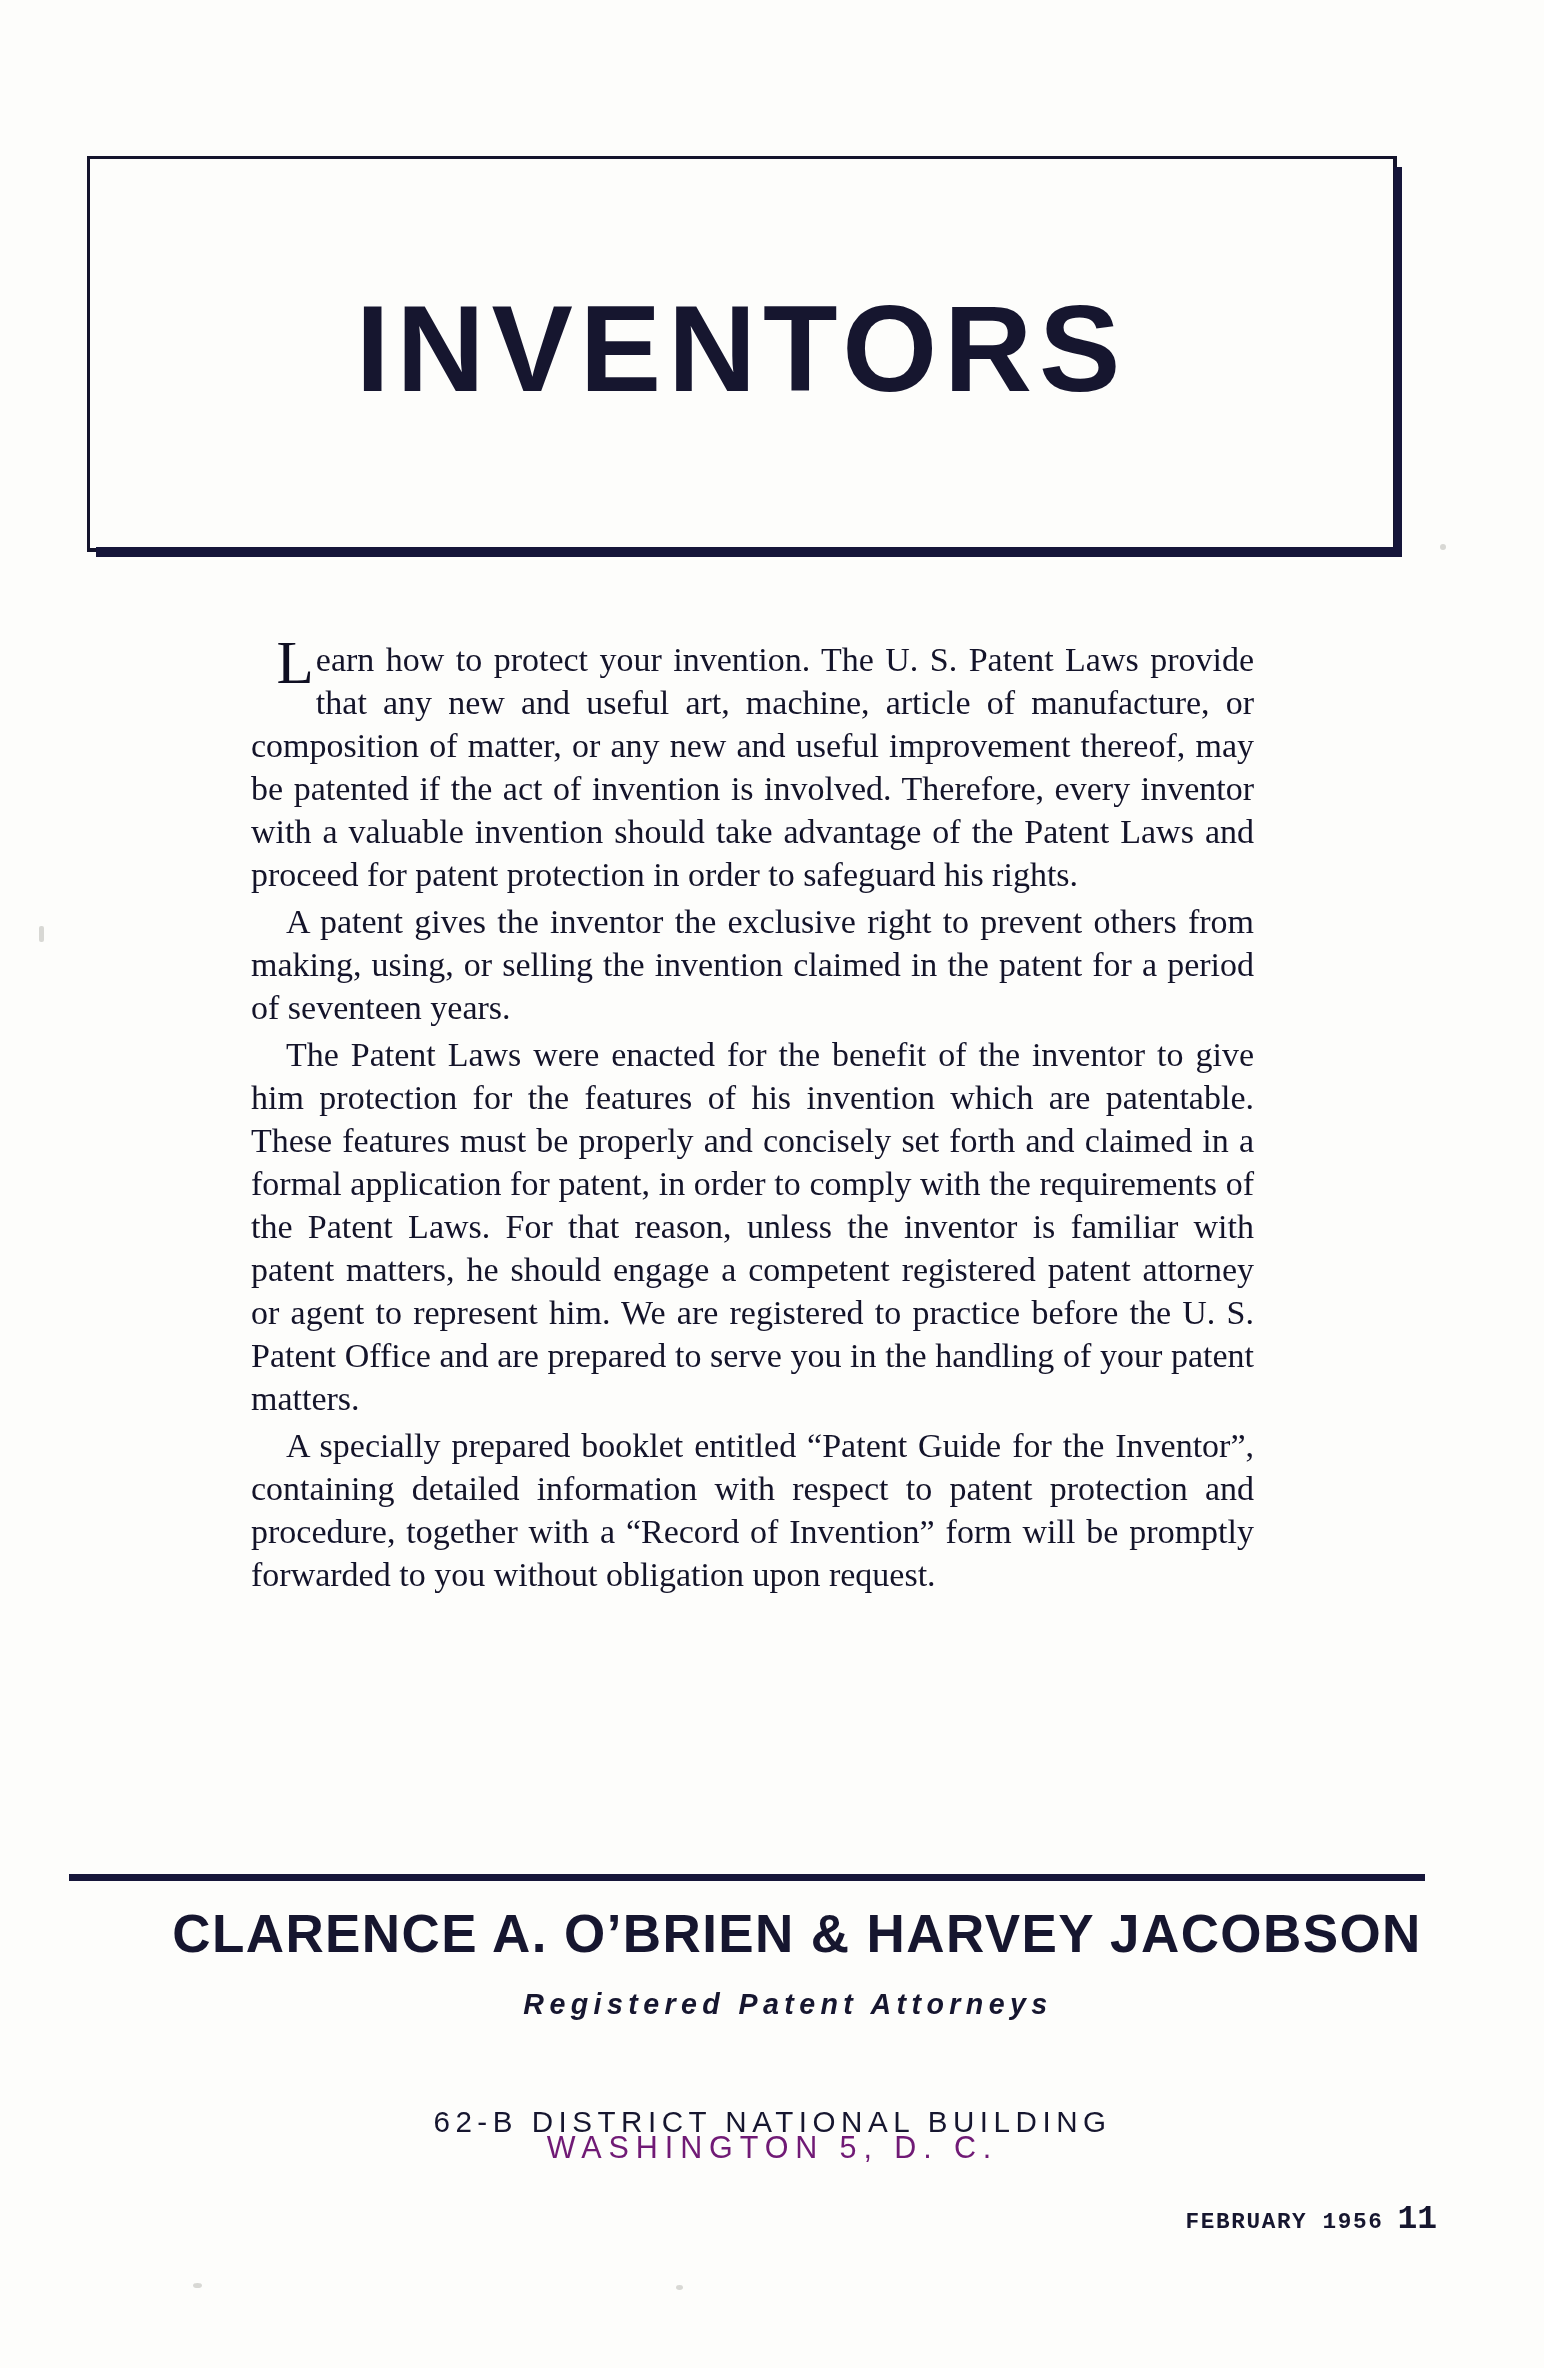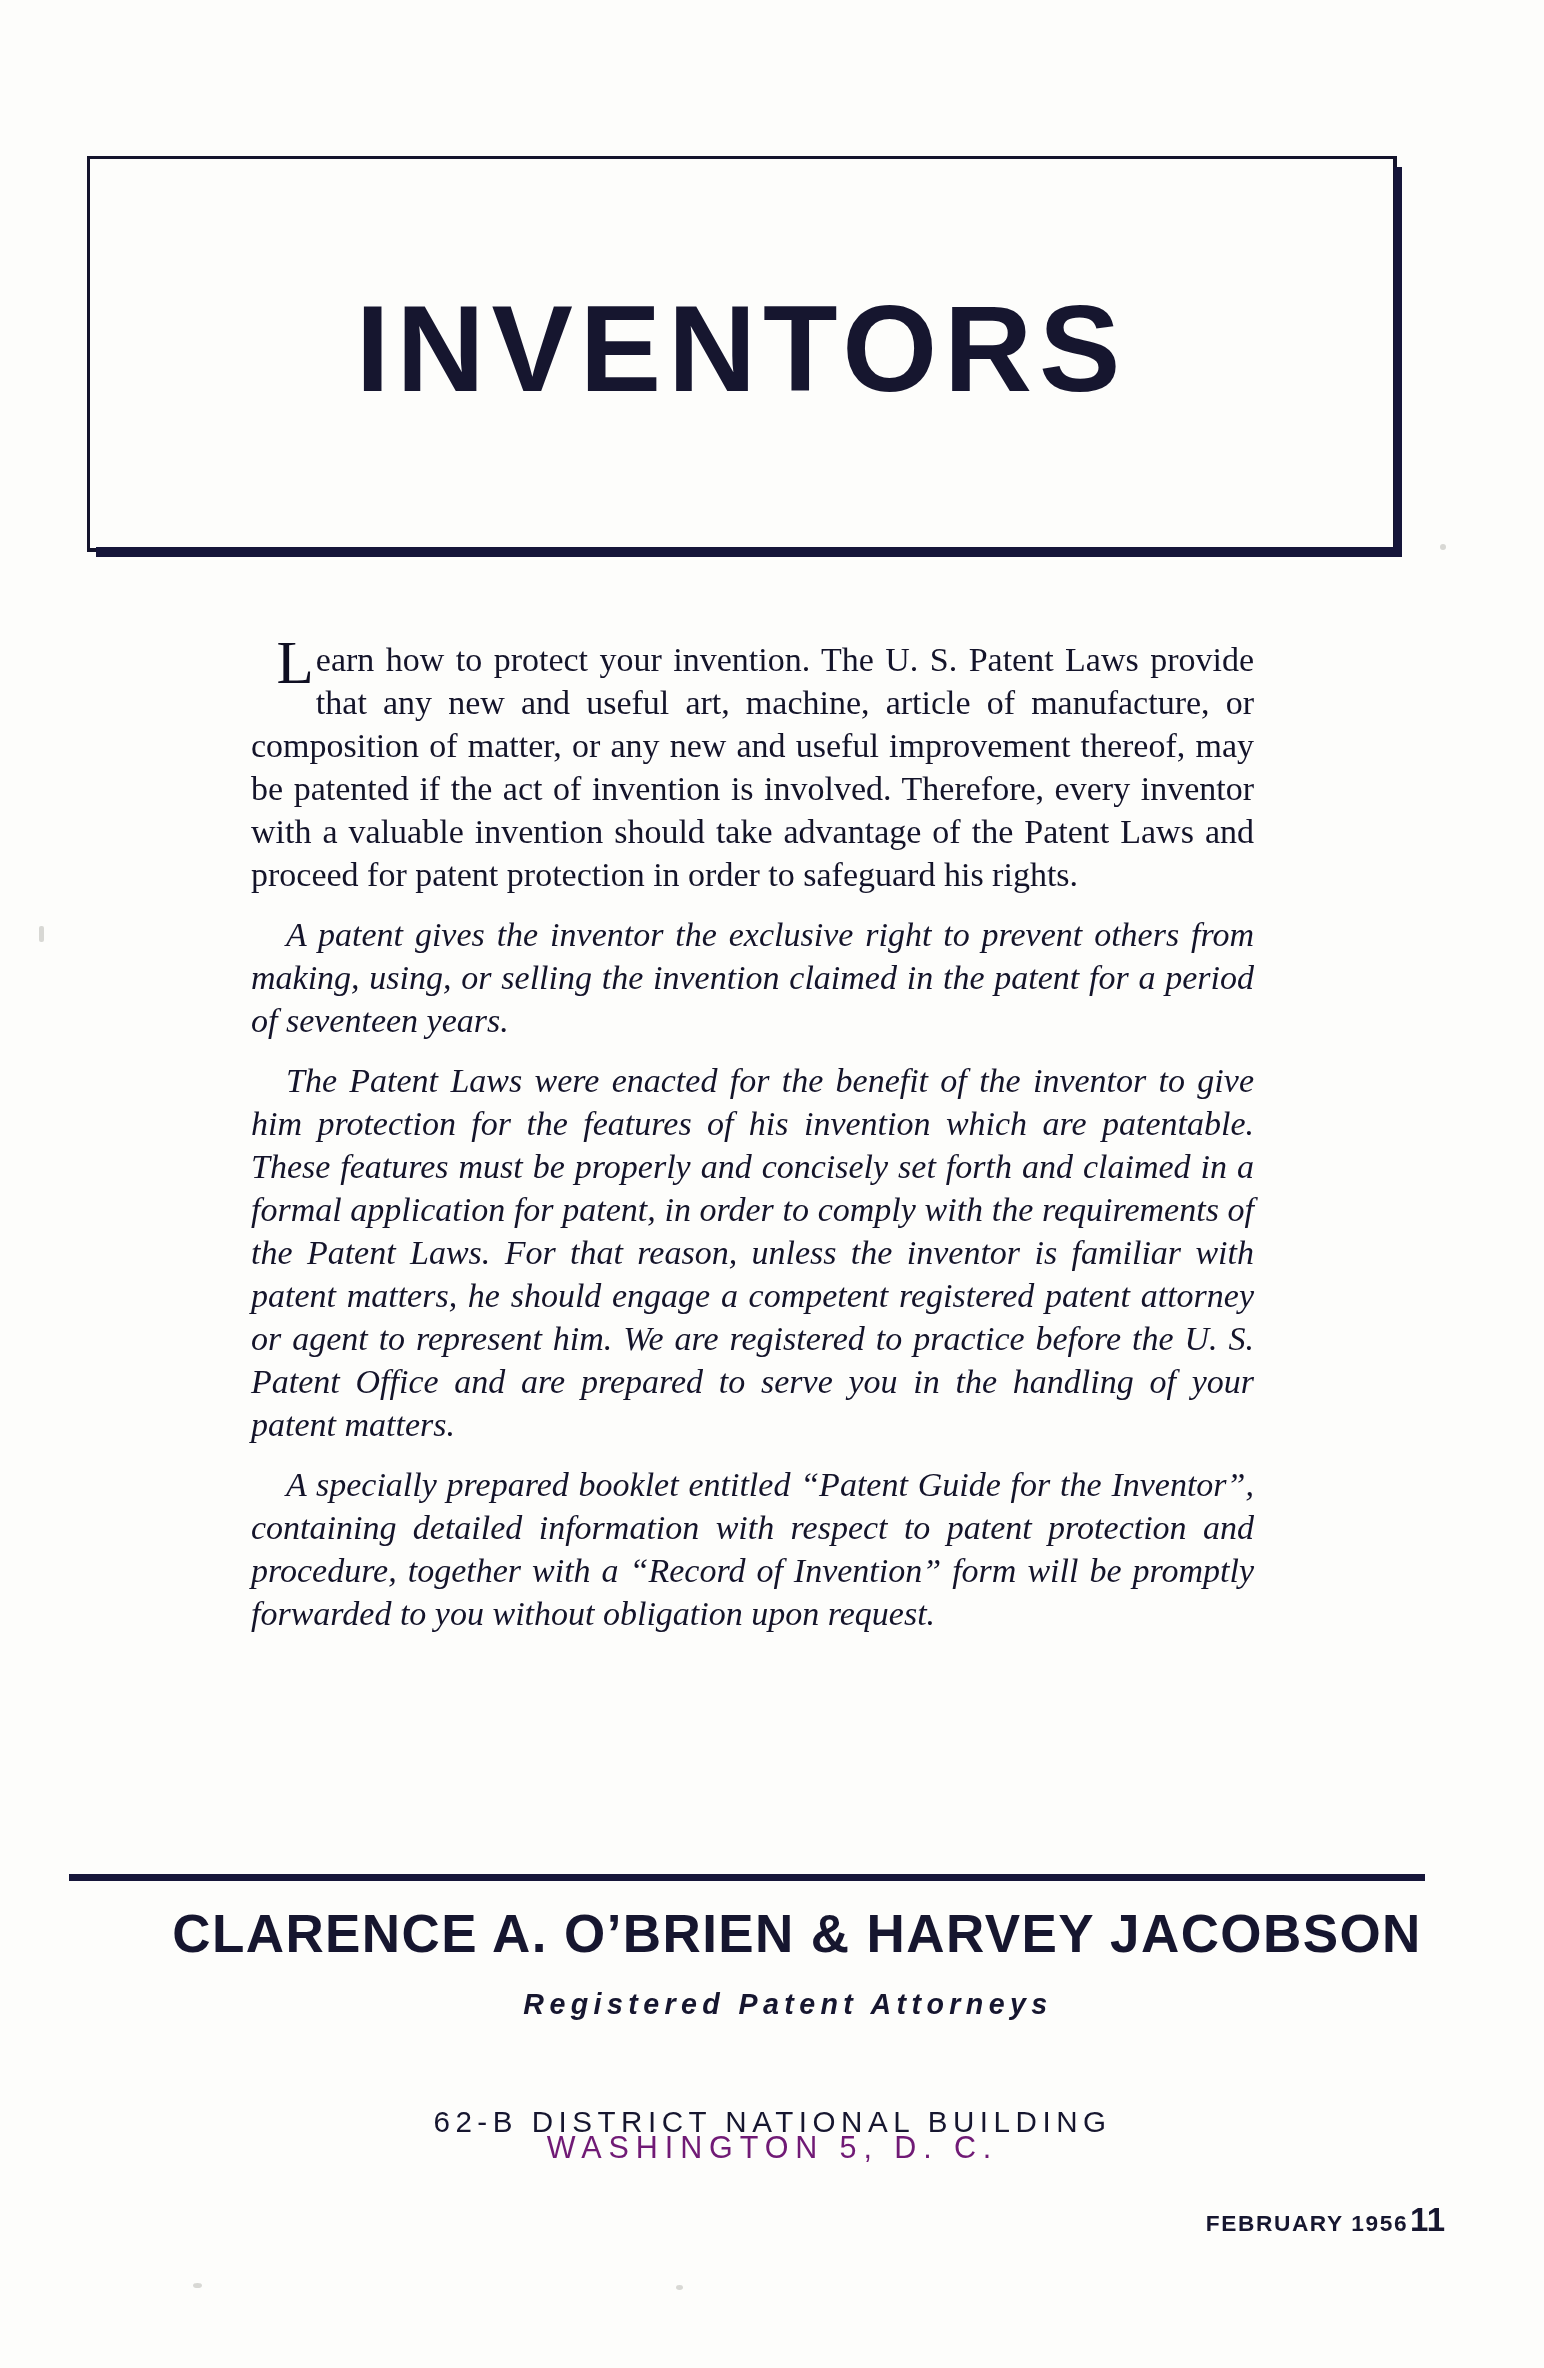--- a/index.html
+++ b/index.html
@@ -78,22 +78,21 @@
     font-size: 34px;
     line-height: 43px;
     color: #14142a;
     text-indent: 35px;
     hyphens: none;
   }
   .para.first {
     text-indent: 0;
   }
   .para + .para {
-    margin-top: 17px;
-    font-style: italic;
+    margin-top: 4px;
   }
   .dropcap {
     float: left;
     font-family: "Liberation Serif", serif;
     font-size: 61px;
     line-height: 45px;
     font-weight: normal;
     padding: 2px 2px 0 25.6px;
     color: #0f0f22;
   }
@@ -155,27 +154,27 @@
     top: 2130px;
     text-align: center;
     font-family: "Liberation Sans", sans-serif;
     font-weight: normal;
     font-size: 30.5px;
     letter-spacing: 6.9px;
     color: #701a75;
   }
   .colophon {
     position: absolute;
-    right: 100px;
+    right: 108px;
     top: 2201px;
     display: flex;
     align-items: baseline;
-    gap: 2px;
-    color: #16162f;
-    font-family: Liberation Sans, sans-serif;
+    gap: 14px;
+    color: #16162f;
+    font-family: Liberation Mono, monospace;
   }
   .colophon-date {
     font-size: 22.7px;
     font-weight: bold;
     letter-spacing: 1.6px;
   }
   .colophon-page {
     font-size: 33px;
     font-weight: bold;
     letter-spacing: 0px;

